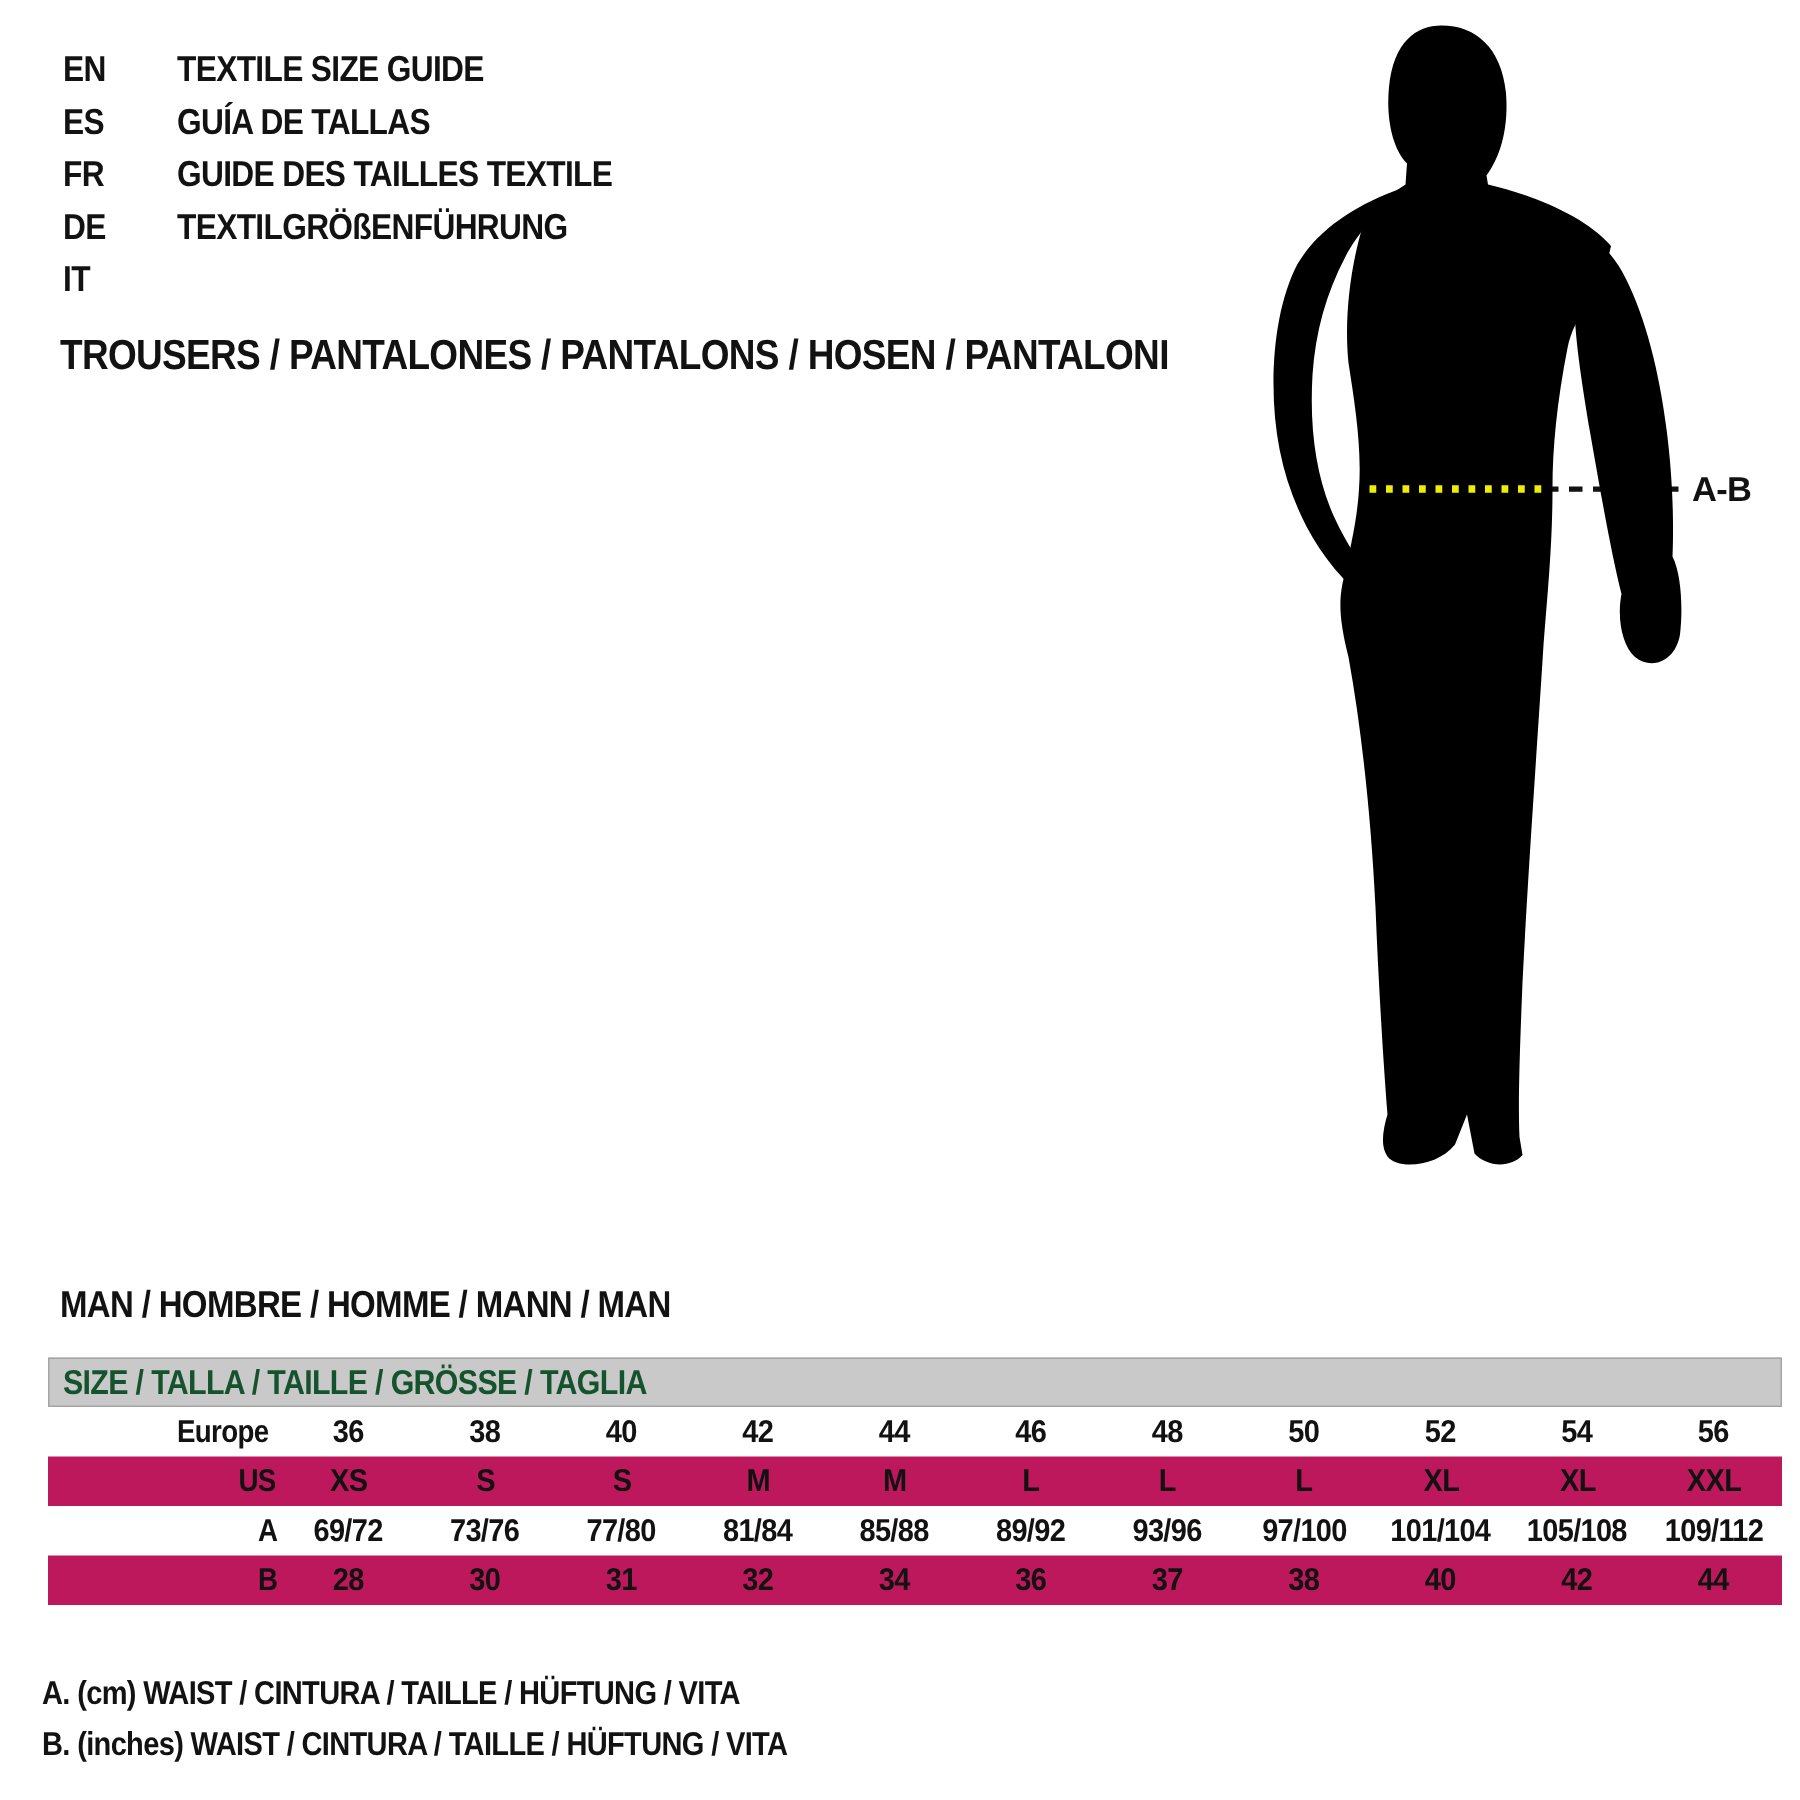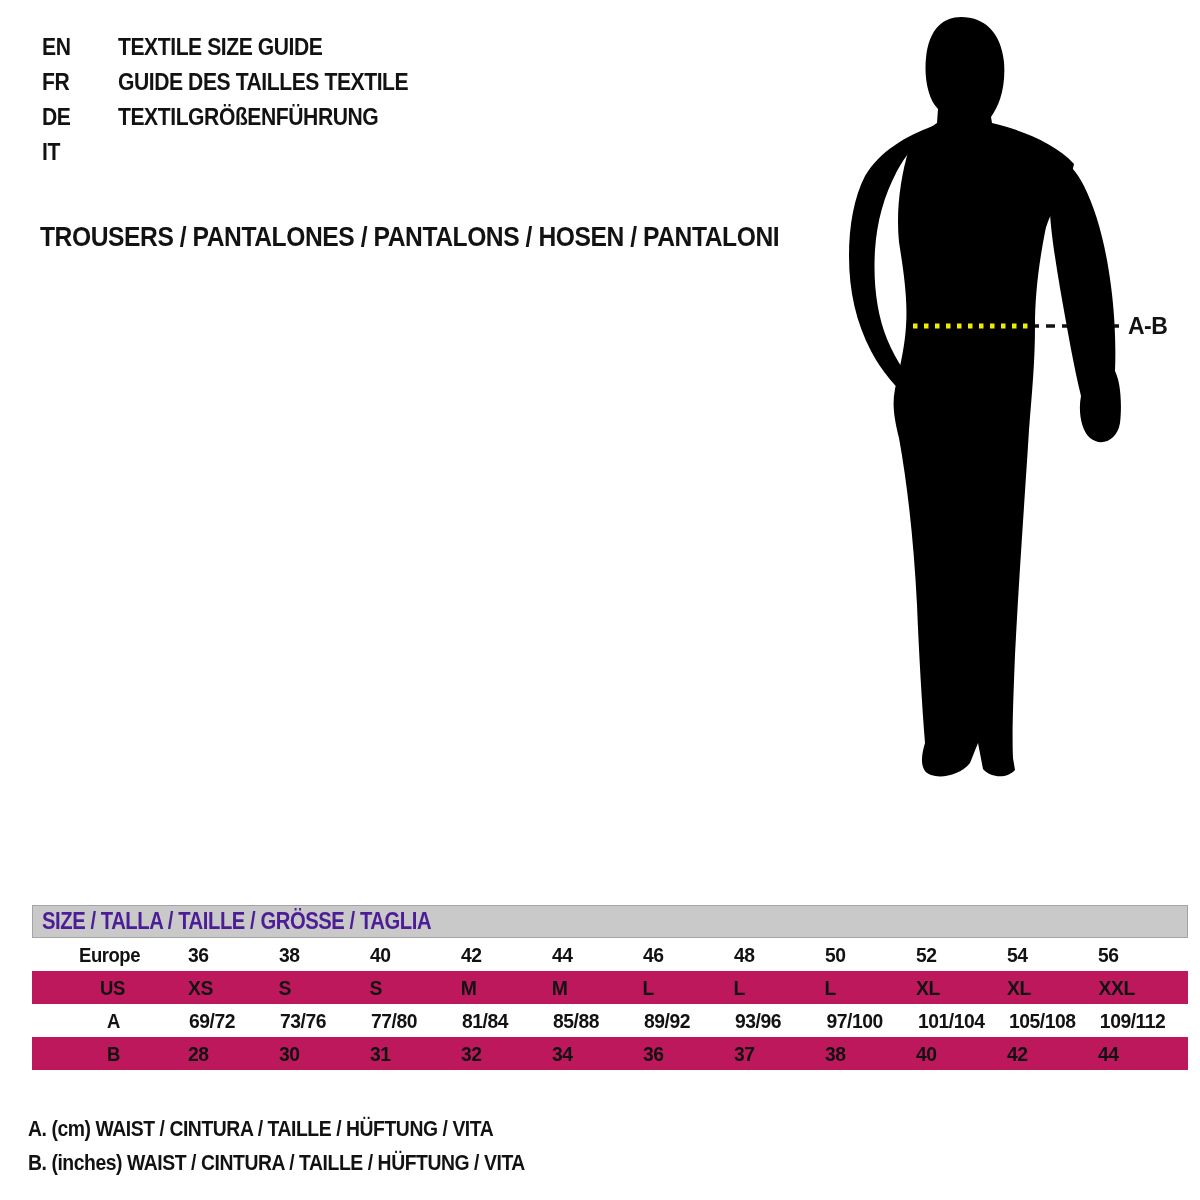--- a/index.html
+++ b/index.html
@@ -32,43 +32,47 @@
 
   
   .gender-heading{position:absolute;left:40px;top:856px;font-size:25px;}
 
   
   .size-table{position:absolute;left:32px;top:905px;width:1156px;}
   .size-header{
     box-sizing:border-box;height:33px;
     background:#c9c9c9;border:1px solid #a5a5a5;
     display:flex;align-items:center;padding-left:9px;
-    font-size:23px;color:#4c1d95;
+    font-size:23px;color:#14532d;
   }
   .t-row{
     display:grid;grid-template-columns:155px repeat(11,1fr);
     height:33px;align-items:center;font-size:21px;
   }
   .t-row.stripe{background:#be185d;}
-  .t-label{padding-left:9px;text-align:center;}
-  .t-cell{text-align:left;}
+  .t-label{padding-left:9px;text-align:right;}
+  .t-cell{text-align:center;}
 
   
   .notes{position:absolute;left:28px;top:1112px;font-size:22px;line-height:34px;}
   .note-line{display:block;}
 </style>
 </head>
 <body>
 
 <div class="page">
 
   <div class="lang-block">
       <div class="lang-row">
         <span class="lang-code"><span class="sx">EN</span></span>
         <span class="lang-title"><span class="sx">TEXTILE SIZE GUIDE</span></span>
+      </div>
+      <div class="lang-row">
+        <span class="lang-code"><span class="sx">ES</span></span>
+        <span class="lang-title"><span class="sx">GUÍA DE TALLAS</span></span>
       </div>
       <div class="lang-row">
         <span class="lang-code"><span class="sx">FR</span></span>
         <span class="lang-title"><span class="sx">GUIDE DES TAILLES TEXTILE</span></span>
       </div>
       <div class="lang-row">
         <span class="lang-code"><span class="sx">DE</span></span>
         <span class="lang-title"><span class="sx">TEXTILGRÖßENFÜHRUNG</span></span>
       </div>
       <div class="lang-row">
@@ -137,20 +141,23 @@
       C 57 304 53 274 55 240
       C 57 211 64 186 77 161
       C 85 146 97 131 113 123
       Z"></path>
 
     <line x1="93" y1="316" x2="212" y2="316" stroke="#f0ee00" stroke-width="5" stroke-dasharray="4.5 6.5"></line>
 
     <text x="308" y="324">A-B</text>
   </svg>
 
+  <div class="gender-heading">
+    <span class="sx">MAN / HOMBRE / HOMME / MANN / MAN</span>
+  </div>
 
   <div class="size-table">
     <div class="size-header">
       <span class="sx">SIZE / TALLA / TAILLE / GRÖSSE / TAGLIA</span>
     </div>
     <div>
         <div class="t-row">
           <div class="t-label"><span class="sx">Europe</span></div>
           <div class="t-cell"><span class="sxc">36</span></div>
           <div class="t-cell"><span class="sxc">38</span></div>

